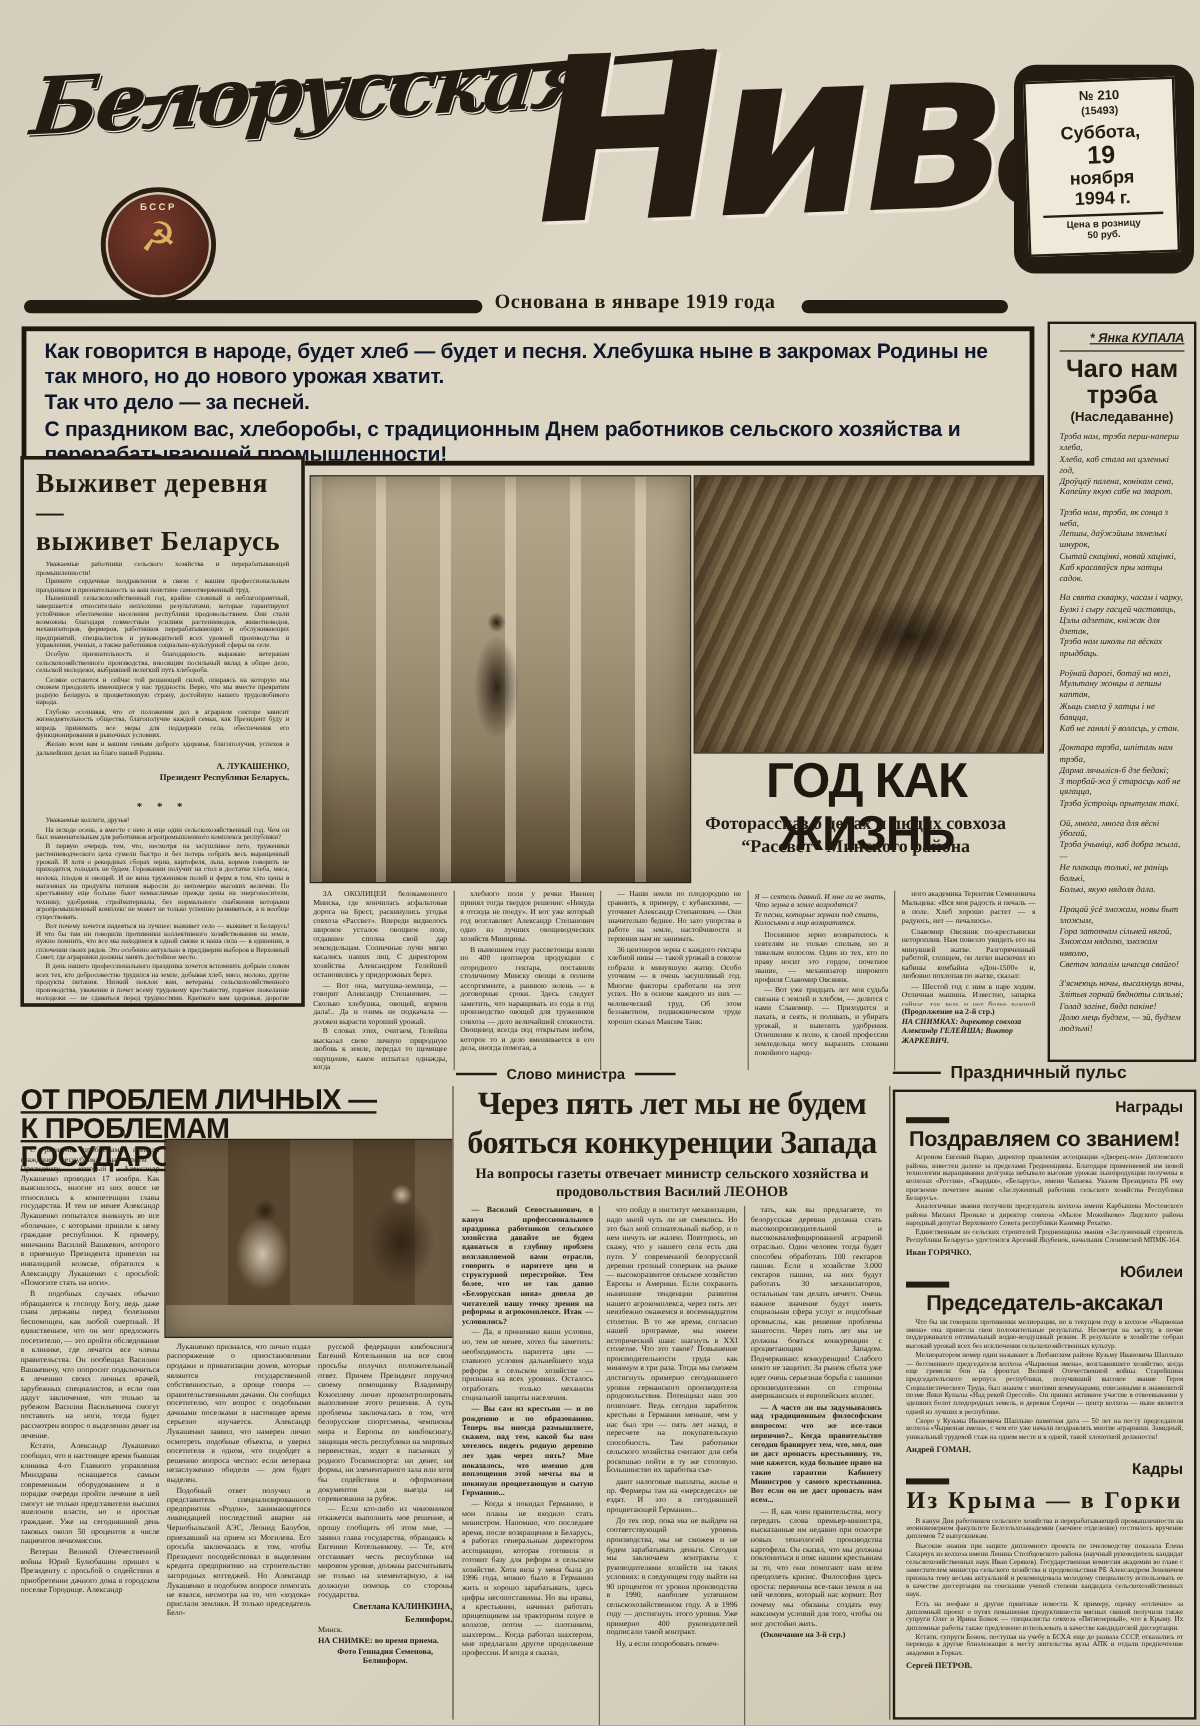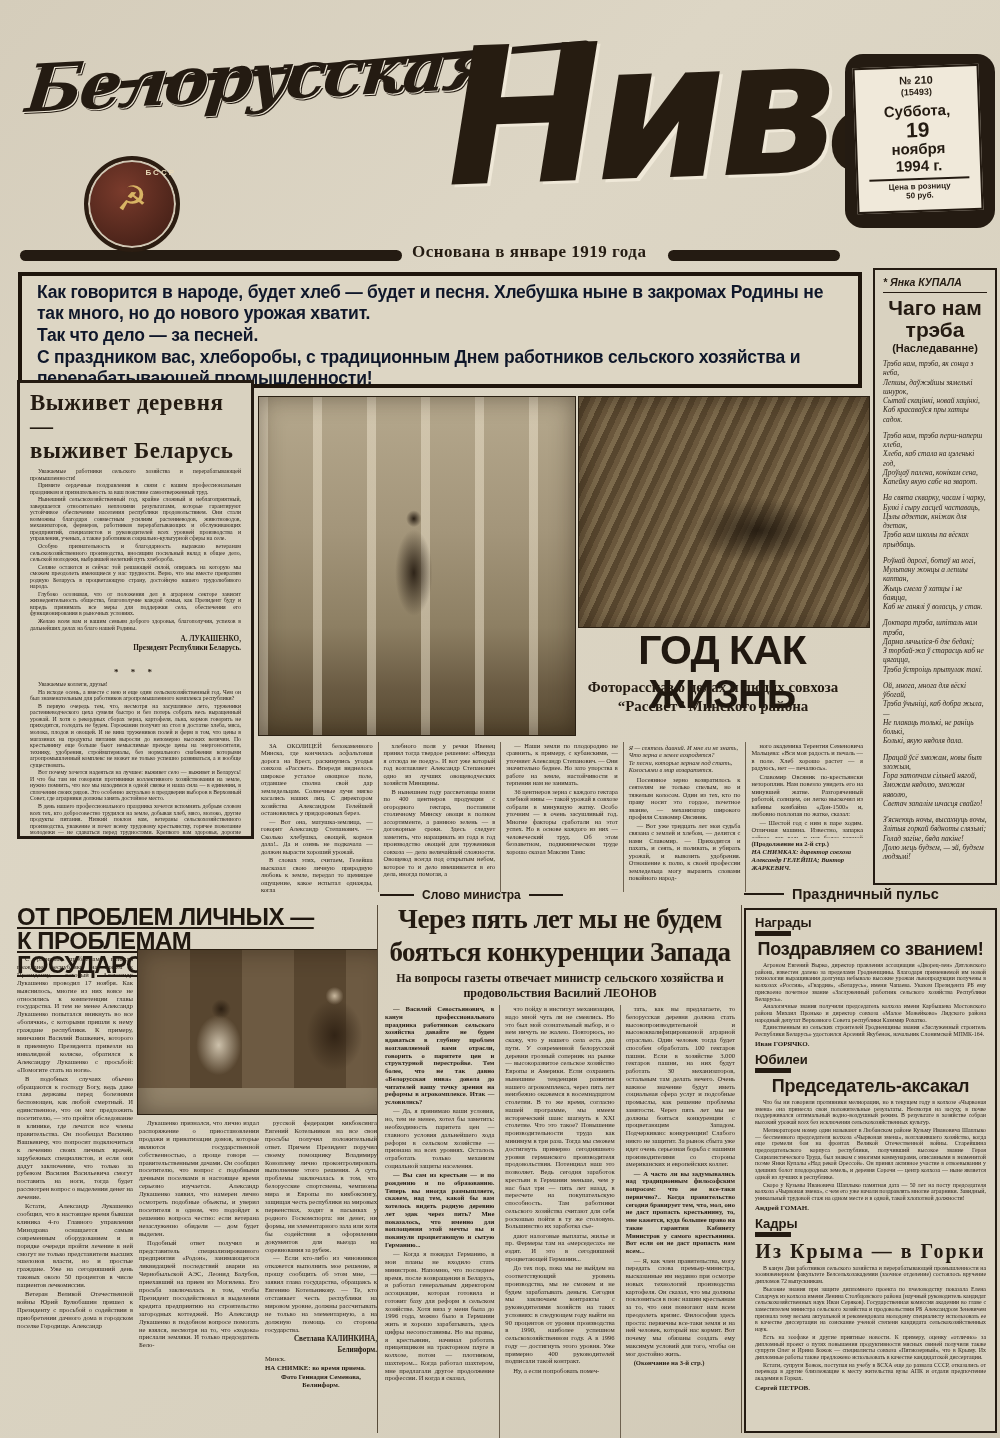--- a/index.html
+++ b/index.html
@@ -12,21 +12,21 @@
   .swash { left:90px; top:62px; width:500px; height:7px; background:#241b12; border-radius:4px; transform:rotate(-5deg); }
   .script-logo { left:28px; top:44px; width:460px; font-size:66px; line-height:1; font-weight:bold; font-style:italic;
                  font-family:"DejaVu Serif",serif; letter-spacing:-3px; transform:skewX(-9deg) rotate(-3deg);
                  color:#241b12; text-shadow:1px 1px 0 #efe8d8, 2px 2px 0 #241b12; white-space:nowrap; }
   .niva-logo { left:445px; top:16px; font-size:190px; line-height:1; font-weight:bold; font-style:italic;
                font-family:"DejaVu Sans",sans-serif; letter-spacing:-10px; color:#261c11; transform:rotate(-2deg);
                text-shadow:3px 3px 0 #efe8d8; z-index:1; }
   .emblem { left:84px; top:156px; width:88px; height:88px; border-radius:50%;
             background:radial-gradient(circle at 40% 35%, #7a3b2c, #4c241a 70%);
             border:4px solid #2b1d12; box-shadow:0 0 0 2px #cfc7b4 inset; text-align:center; z-index:2; }
-  .emblem-cap { font:bold 8px/10px "Liberation Sans",sans-serif; color:#e8d9b8; margin-top:8px; letter-spacing:2px;text-align:right; }
+  .emblem-cap { font:bold 8px/10px "Liberation Sans",sans-serif; color:#e8d9b8; margin-top:8px; letter-spacing:2px; }
   .emblem-glyph { font-size:34px; line-height:40px; color:#d8b464; font-family:"DejaVu Sans",sans-serif; }
   .tagline { left:178px; top:182px; width:240px; height:40px; border:2px solid #241b12; background:#ddd6c5;
              display:flex; flex-direction:column; justify-content:center; z-index:2; }
   .tagline div { font:bold 8.6px/11px "Liberation Sans",sans-serif; text-align:center; letter-spacing:.4px; }
   .date-frame { left:845px; top:54px; width:150px; height:174px; background:#241b12; border-radius:18px; z-index:2; }
   .date-note { position:absolute; left:10px; top:12px; width:126px; height:146px; background:#f0e9da;
                border:2px solid #241b12; transform:rotate(-2deg); text-align:center; padding-top:6px; box-sizing:border-box; }
   .issue-no   { font:bold 11px/13px "Liberation Sans",sans-serif; }
   .issue-code { font:bold 9px/11px "Liberation Sans",sans-serif; margin-bottom:4px; }
   .d-weekday  { font:bold 15px/17px "Liberation Sans",sans-serif; }
@@ -86,22 +86,22 @@
   .pcol + .pcol { border-left:1px solid #6e6250; }
   .pcol p { margin:0 0 1px; text-indent:8px; text-align:justify; }
   .pcol .verse { font-style:italic; text-indent:0; white-space:pre-line; text-align:left; margin:2px 0; }
   .pcol-body { max-height:96px; overflow:hidden; }
   .ps-cont { font:bold 6.6px/8px "Liberation Serif",serif; margin-top:2px; }
   .ps-capt { font:bold italic 6.6px/8px "Liberation Serif",serif; font-style:italic; }
 
   
   .poem-box { left:873px; top:268px; width:124px; height:617px; border:2px solid #241b12; background:#d9d2c0;
               padding:6px 8px; box-sizing:border-box; overflow:hidden; }
-  .poem-author { font:bold italic 10.5px/13px "Liberation Sans",sans-serif; font-style:italic; text-align:left;
-                 border-bottom:1.5px solid #241b12; padding-bottom:3px; margin-bottom:4px; }
+  .poem-author { font:bold italic 10.5px/13px "Liberation Sans",sans-serif; font-style:italic; text-align:right;
+                 border-bottom:1.5px solid #241b12; padding-bottom:3px; margin-bottom:4px;text-decoration:underline; }
   .poem-title { font:bold 21px/22px "Liberation Sans",sans-serif; text-align:center; }
   .poem-sub { font:bold 11px/14px "Liberation Sans",sans-serif; text-align:center; margin-bottom:4px; }
   .stanza { font-style:italic; font-size:7.4px; line-height:1.25; white-space:pre-line; margin:0 0 7px; }
 
   
   .reception { left:17px; top:905px; width:360px; height:533px; overflow:hidden;text-decoration:underline; }
   .rec-h { font:bold 24px/24px "Liberation Sans",sans-serif; letter-spacing:-.5px; color:#201810; }
   .rec-col { position:absolute; font-size:6.6px; line-height:1.2; overflow:hidden; }
   .rec-col p { margin:0 0 1px; text-indent:8px; text-align:justify; }
   .rc1 { left:0; top:50px; width:116px; height:482px; }
@@ -124,21 +124,21 @@
   .mcol + .mcol { border-left:1px solid #6e6250; }
   .mcol p { margin:0 0 1.5px; text-indent:8px; text-align:justify; }
   .mcol .bold { font-weight:bold; }
 
   
   .pulse-head { left:744px; top:886px; width:253px; display:flex; align-items:center; }
   .pulse-head .rule { width:40px; height:2.5px; background:#241b12; }
   .pulse-head span { font:bold 14.5px/16px "Liberation Sans",sans-serif; margin-left:8px; white-space:nowrap; }
   .pulse-box { left:744px; top:908px; width:253px; height:525px; border:2.5px solid #241b12; background:#d9d2c0;
                padding:5px 9px; box-sizing:border-box; overflow:hidden; }
-  .rubric { font:bold 13px/15px "Liberation Sans",sans-serif; }
+  .rubric { font:bold 13px/15px "Liberation Sans",sans-serif;text-align:right; }
   .rubric-bar { width:36px; height:5px; background:#241b12; margin:1px 0 3px; }
   .pulse-t-sans { font:bold 18px/20px "Liberation Sans",sans-serif; text-align:center; margin:1px 0 3px; letter-spacing:-.3px; }
   .pulse-t-serif { font:bold 20px/22px "Liberation Serif",serif; text-align:center; letter-spacing:2px; margin:1px 0 3px; }
   .pulse-body { font-size:5.9px; line-height:1.14; overflow:hidden; }
   .pulse-body p { margin:0 0 1px; text-indent:8px; text-align:justify; }
   .pb1 { max-height:102px; } .pb2 { max-height:128px; } .pb3 { max-height:118px; }
   .pulse-by { text-align:left; font:bold 7px/9px "Liberation Serif",serif; margin:1px 0 3px; }
 
   .vrule { position:absolute; width:1px; background:#584c3a; }
 </style>
@@ -245,28 +245,28 @@
       <div class="ps-cont">(Продолжение на 2-й стр.)</div>
       <div class="ps-capt">НА СНИМКАХ: директор совхоза Александр ГЕЛЕЙША; Виктор ЖАРКЕВИЧ.</div>
     </div>
   </div>
 
   <div class="abs poem-box">
     <div class="poem-author">* Янка КУПАЛА</div>
     <div class="poem-title">Чаго нам трэба</div>
     <div class="poem-sub">(Наследаванне)</div>
     <div>
+        <div class="stanza">Трэба нам, трэба перш-наперш хлеба,
+Хлеба, каб стала на цэленькі год,
+Дроўцаў палена, конікам сена,
+Капейку якую сабе на зварот.</div>
         <div class="stanza">Трэба нам, трэба, як сонца з неба,
 Лепшы, даўжэйшы зямелькі шнурок,
 Сытай скацінкі, новай хацінкі,
 Каб красаваўся пры хатцы садок.</div>
-        <div class="stanza">Трэба нам, трэба перш-наперш хлеба,
-Хлеба, каб стала на цэленькі год,
-Дроўцаў палена, конікам сена,
-Капейку якую сабе на зварот.</div>
         <div class="stanza">На свята скварку, часам і чарку,
 Булкі і сыру гасцей частаваць,
 Цэлы адзетак, кніжак для дзетак,
 Трэба нам школы па вёсках прыдбаць.</div>
         <div class="stanza">Роўнай дарогі, ботаў на ногі,
 Мультану жонцы а лепшы каптан,
 Жыць смела ў хатцы і не баяцца,
 Каб не ганялі ў воласць, у стан.</div>
         <div class="stanza">Доктара трэба, шпіталь нам трэба,
 Дарма лячыліся-б дзе бедакі;

